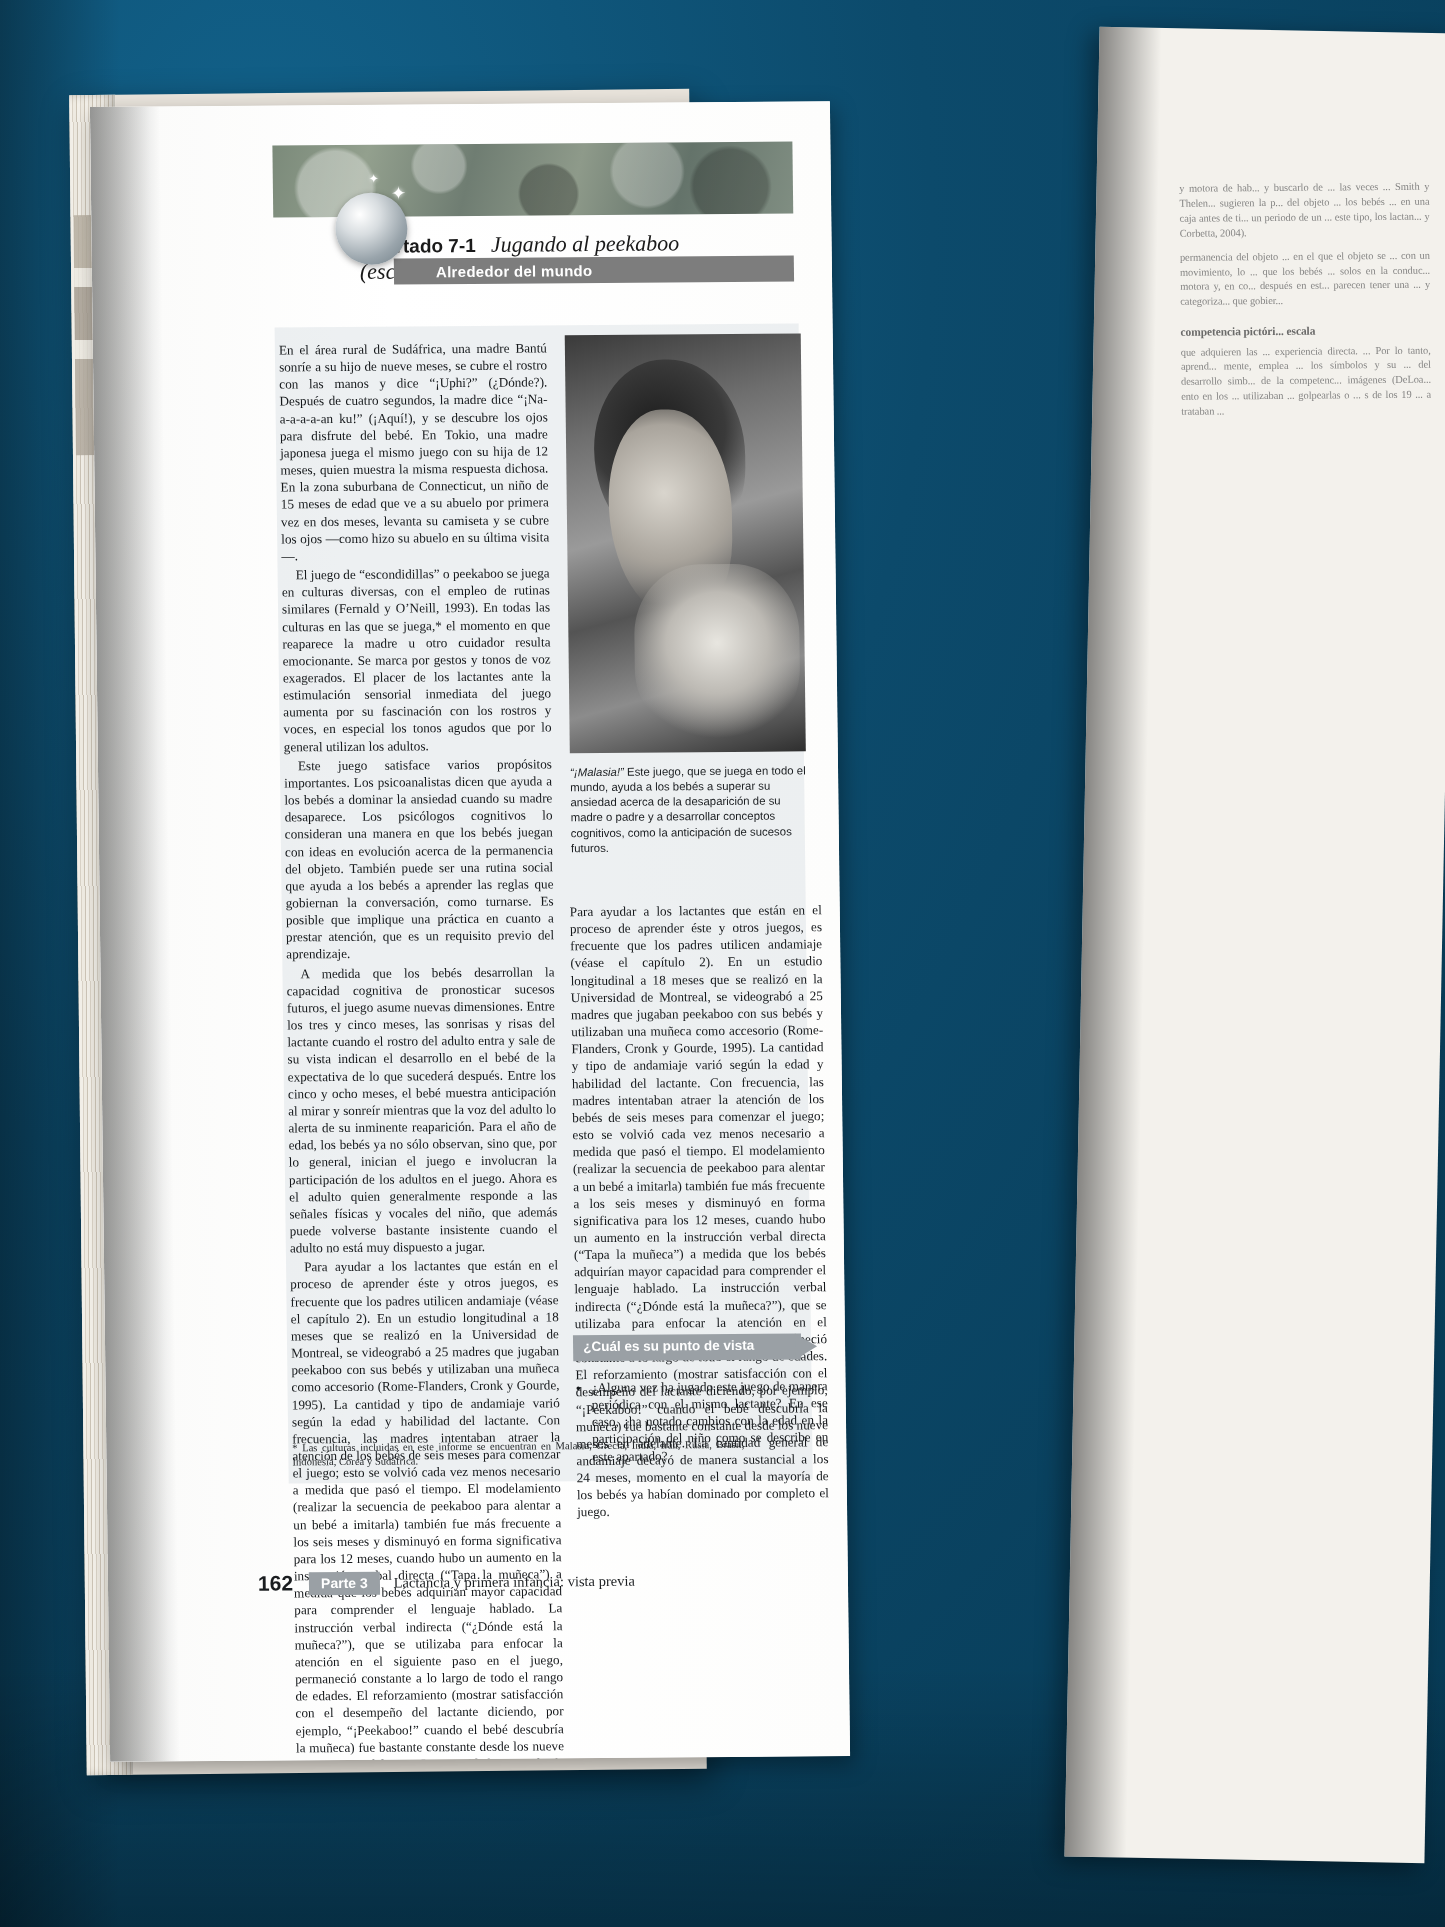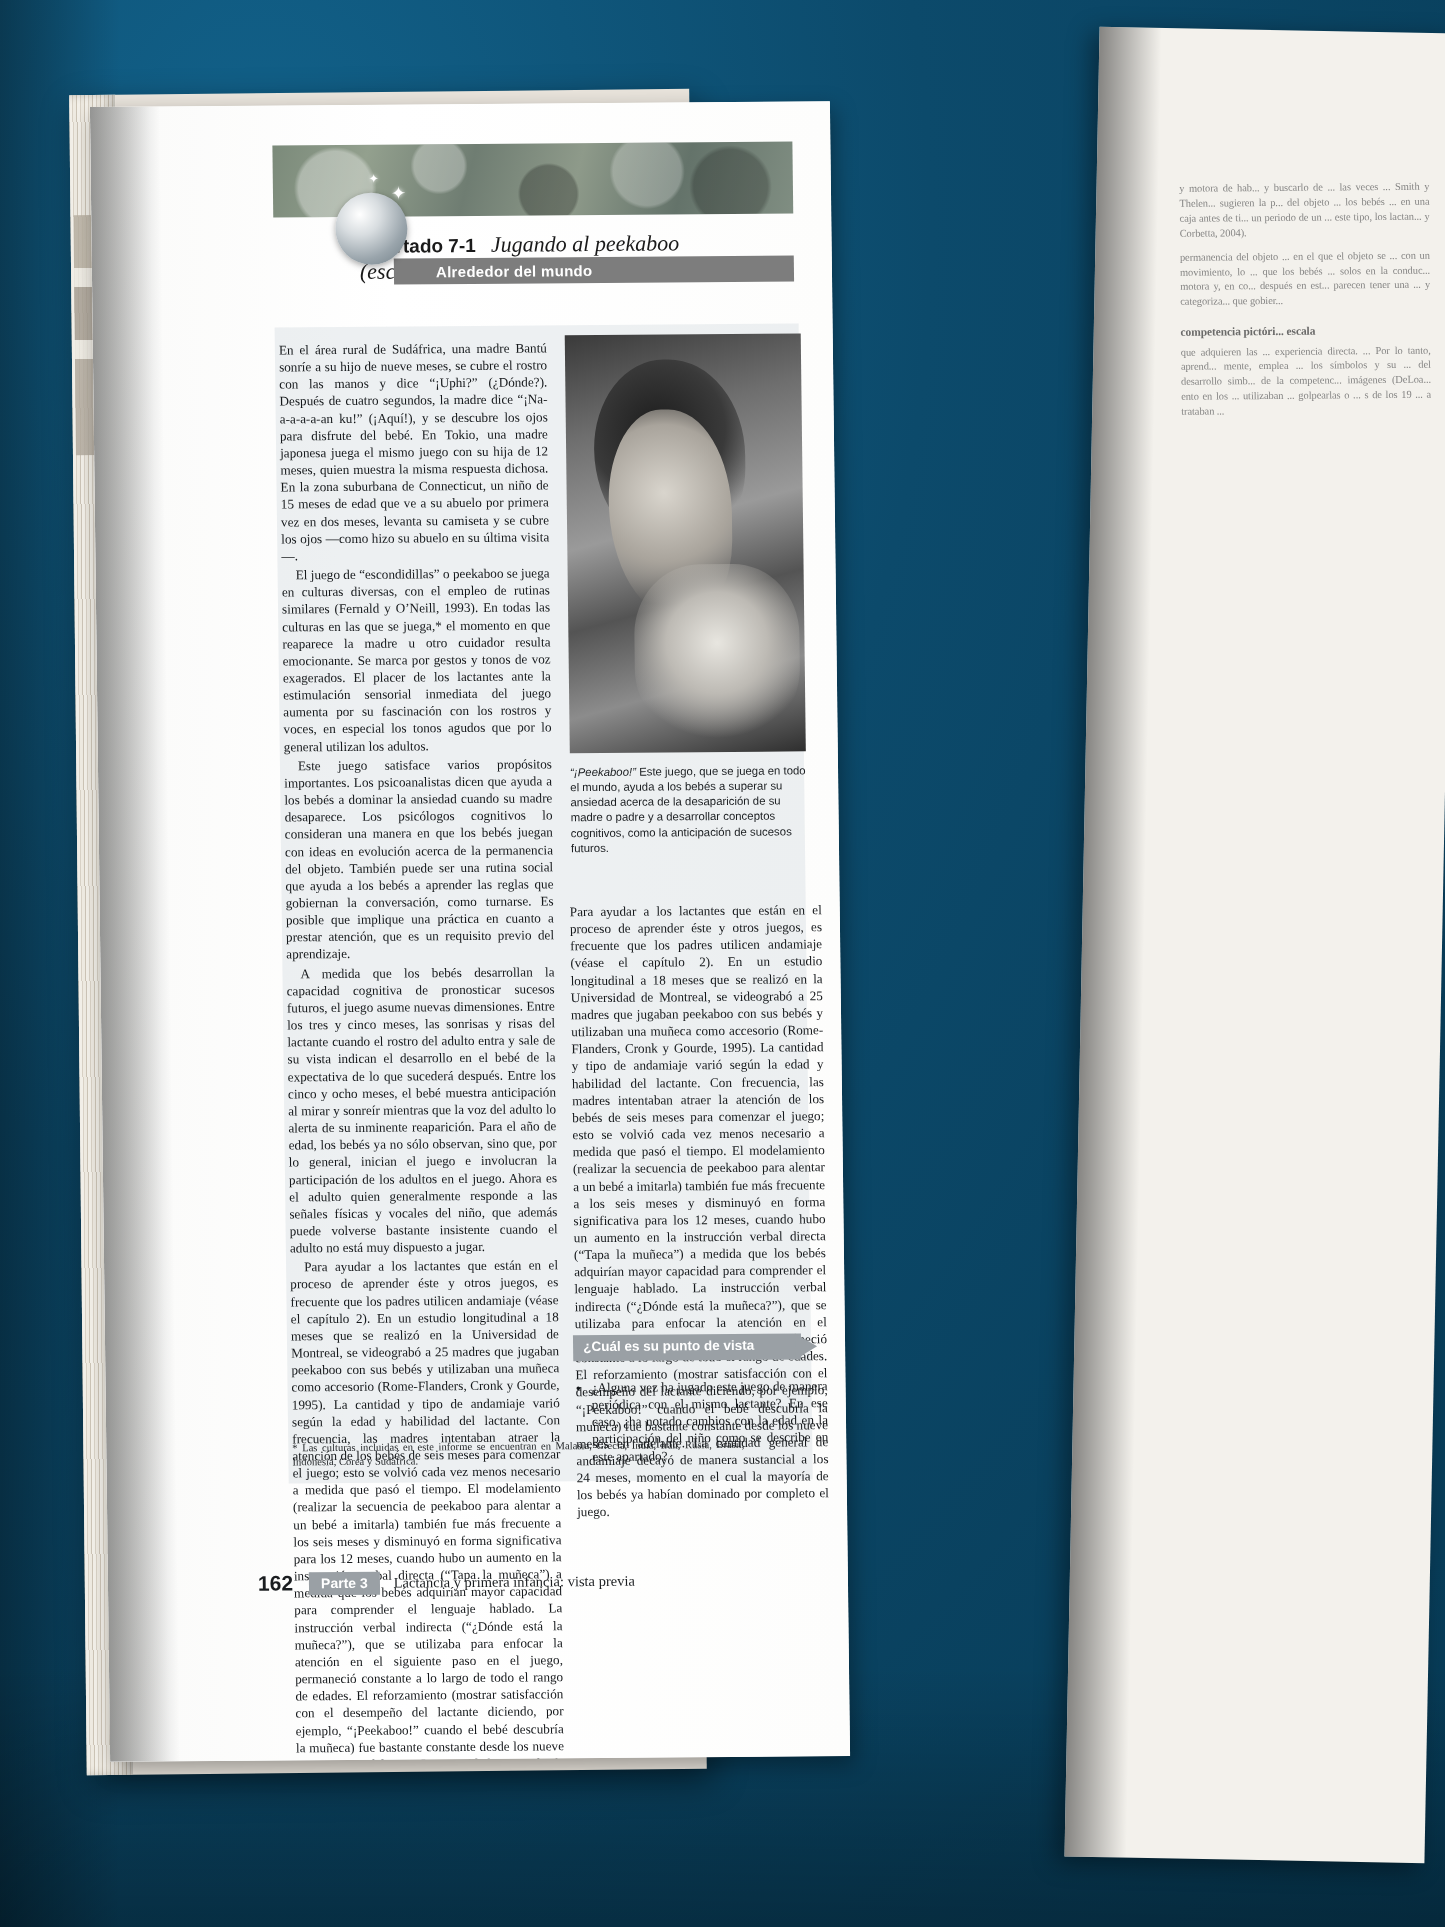--- a/index.html
+++ b/index.html
@@ -433,21 +433,21 @@
       <p>A medida que los bebés desarrollan la capacidad cognitiva de pronosticar sucesos futuros, el juego asume nuevas dimensiones. Entre los tres y cinco meses, las sonrisas y risas del lactante cuando el rostro del adulto entra y sale de su vista indican el desarrollo en el bebé de la expectativa de lo que sucederá después. Entre los cinco y ocho meses, el bebé muestra anticipación al mirar y sonreír mientras que la voz del adulto lo alerta de su inminente reaparición. Para el año de edad, los bebés ya no sólo observan, sino que, por lo general, inician el juego e involucran la participación de los adultos en el juego. Ahora es el adulto quien generalmente responde a las señales físicas y vocales del niño, que además puede volverse bastante insistente cuando el adulto no está muy dispuesto a jugar.</p>
       <p>Para ayudar a los lactantes que están en el proceso de aprender éste y otros juegos, es frecuente que los padres utilicen andamiaje (véase el capítulo 2). En un estudio longitudinal a 18 meses que se realizó en la Universidad de Montreal, se videograbó a 25 madres que jugaban peekaboo con sus bebés y utilizaban una muñeca como accesorio (Rome-Flanders, Cronk y Gourde, 1995). La cantidad y tipo de andamiaje varió según la edad y habilidad del lactante. Con frecuencia, las madres intentaban atraer la atención de los bebés de seis meses para comenzar el juego; esto se volvió cada vez menos necesario a medida que pasó el tiempo. El modelamiento (realizar la secuencia de peekaboo para alentar a un bebé a imitarla) también fue más frecuente a los seis meses y disminuyó en forma significativa para los 12 meses, cuando hubo un aumento en la instrucción verbal directa (“Tapa la muñeca”) a medida que los bebés adquirían mayor capacidad para comprender el lenguaje hablado. La instrucción verbal indirecta (“¿Dónde está la muñeca?”), que se utilizaba para enfocar la atención en el siguiente paso en el juego, permaneció constante a lo largo de todo el rango de edades. El reforzamiento (mostrar satisfacción con el desempeño del lactante diciendo, por ejemplo, “¡Peekaboo!” cuando el bebé descubría la muñeca) fue bastante constante desde los nueve meses en adelante. La cantidad general de andamiaje decayó de manera sustancial a los 24 meses, momento en el cual la mayoría de los bebés ya habían dominado por completo el juego.</p>
     </div>
 
     <div class="footnote">* Las culturas incluidas en este informe se encuentran en Malasia, Grecia, India, Irán, Rusia, Brasil, Indonesia, Corea y Sudáfrica.</div>
 
     <div class="photo-main">
       <div class="photo-figure"></div>
     </div>
     <div class="photo-caption">
-      <i>“¡Peekaboo!”</i><span> Este juego, que se juega en todo el mundo, ayuda a los bebés a superar su ansiedad acerca de la desaparición de su madre o padre y a desarrollar conceptos cognitivos, como la anticipación de sucesos futuros.</span>
+      <i>“¡Malasia!”</i><span> Este juego, que se juega en todo el mundo, ayuda a los bebés a superar su ansiedad acerca de la desaparición de su madre o padre y a desarrollar conceptos cognitivos, como la anticipación de sucesos futuros.</span>
     </div>
 
     <div class="col-right">
       <p>Para ayudar a los lactantes que están en el proceso de aprender éste y otros juegos, es frecuente que los padres utilicen andamiaje (véase el capítulo 2). En un estudio longitudinal a 18 meses que se realizó en la Universidad de Montreal, se videograbó a 25 madres que jugaban peekaboo con sus bebés y utilizaban una muñeca como accesorio (Rome-Flanders, Cronk y Gourde, 1995). La cantidad y tipo de andamiaje varió según la edad y habilidad del lactante. Con frecuencia, las madres intentaban atraer la atención de los bebés de seis meses para comenzar el juego; esto se volvió cada vez menos necesario a medida que pasó el tiempo. El modelamiento (realizar la secuencia de peekaboo para alentar a un bebé a imitarla) también fue más frecuente a los seis meses y disminuyó en forma significativa para los 12 meses, cuando hubo un aumento en la instrucción verbal directa (“Tapa la muñeca”) a medida que los bebés adquirían mayor capacidad para comprender el lenguaje hablado. La instrucción verbal indirecta (“¿Dónde está la muñeca?”), que se utilizaba para enfocar la atención en el siguiente paso en el juego, permaneció constante a lo largo de todo el rango de edades. El reforzamiento (mostrar satisfacción con el desempeño del lactante diciendo, por ejemplo, “¡Peekaboo!” cuando el bebé descubría la muñeca) fue bastante constante desde los nueve meses en adelante. La cantidad general de andamiaje decayó de manera sustancial a los 24 meses, momento en el cual la mayoría de los bebés ya habían dominado por completo el juego.</p>
     </div>
 
     <div class="pov-bar">
       <div class="pov-bar-bg"></div>
       <div class="pov-bar-arrow"></div>
       <div class="pov-bar-label">¿Cuál es su punto de vista</div>

